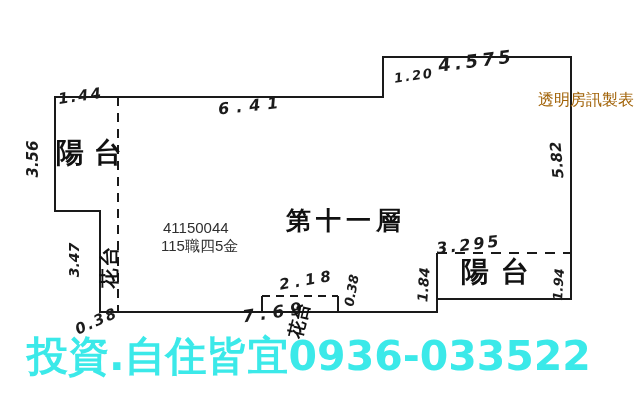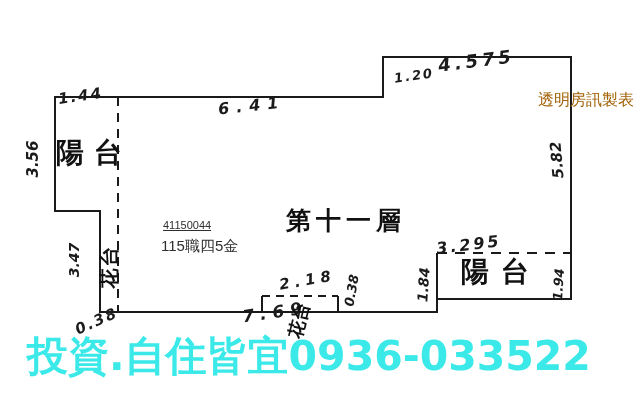--- a/index.html
+++ b/index.html
@@ -25,21 +25,21 @@
   .dim-top-left    {left:58px;  top:87px;  font-size:15px; transform:rotate(-8deg);  letter-spacing:2px;}
   .dim-top-main    {left:218px; top:96px;  font-size:16px; transform:rotate(-6deg);  letter-spacing:7px;}
   .dim-step        {left:394px; top:68px;  font-size:13px; transform:rotate(-8deg);  letter-spacing:2px;}
   .dim-top-right   {left:438px; top:50px;  font-size:18px; transform:rotate(-7deg);  letter-spacing:4px;}
   .credit          {left:505px; top:90px;  font-size:16px; color:#a16207;margin-left:33px;}
   .dim-left        {left:4px;   top:150px; width:58px; font-size:15px;}
   .balcony-tl      {left:56px;  top:134px; font-size:28px; letter-spacing:10px;}
   .planter-left    {left:76px;  top:253px; width:66px; font-size:20px; letter-spacing:2px;}
   .dim-planter-left{left:48px;  top:252px; width:52px; font-size:14px;}
   .dim-bottom-left {left:74px;  top:312px; font-size:15px; transform:rotate(-24deg); letter-spacing:2px;}
-  .id-code         {left:163px; top:219px; font-size:11px;text-decoration:underline;}
+  .id-code         {left:163px; top:219px; font-size:15px;}
   .id-label        {left:161px; top:237px; font-size:15px;}
   .floor-title     {left:286px; top:166px; font-size:25px; letter-spacing:5px;margin-top:38px;}
   .dim-bump        {left:279px; top:271px; font-size:15px; transform:rotate(-10deg); letter-spacing:5px;}
   .dim-bump-depth  {left:329px; top:275px; width:48px; font-size:13px; transform:rotate(-80deg);}
   .planter-bottom  {left:272px; top:297px; width:60px; font-size:18px; transform:rotate(-76deg);}
   .dim-bottom      {left:242px; top:302px; font-size:17px; transform:rotate(-8deg); letter-spacing:6px;}
   .dim-balc-step   {left:399px; top:269px; width:50px; font-size:14px; transform:rotate(-86deg);}
   .dim-balc-width  {left:436px; top:235px; font-size:16px; transform:rotate(-7deg); letter-spacing:3px;}
   .balcony-br      {left:461px; top:253px; font-size:28px; letter-spacing:12px;}
   .dim-balc-right  {left:536px; top:270px; width:46px; font-size:13px; transform:rotate(-86deg);}

